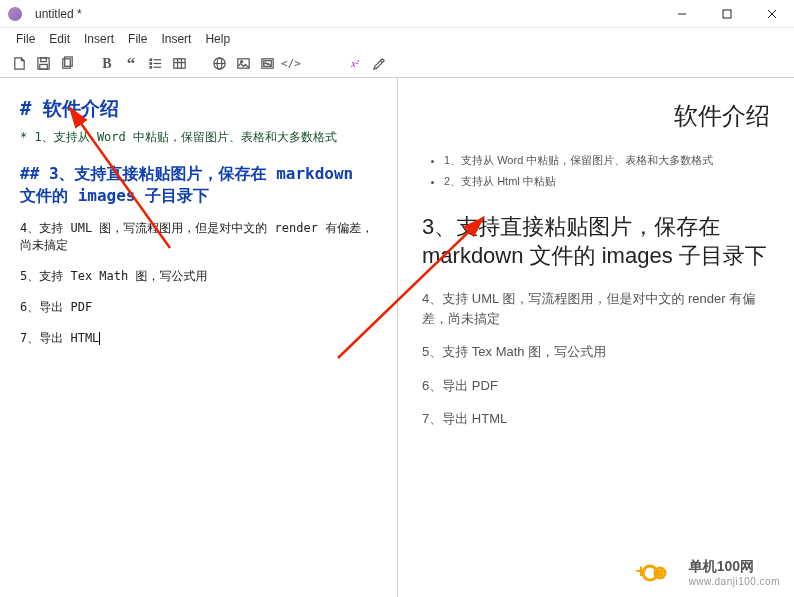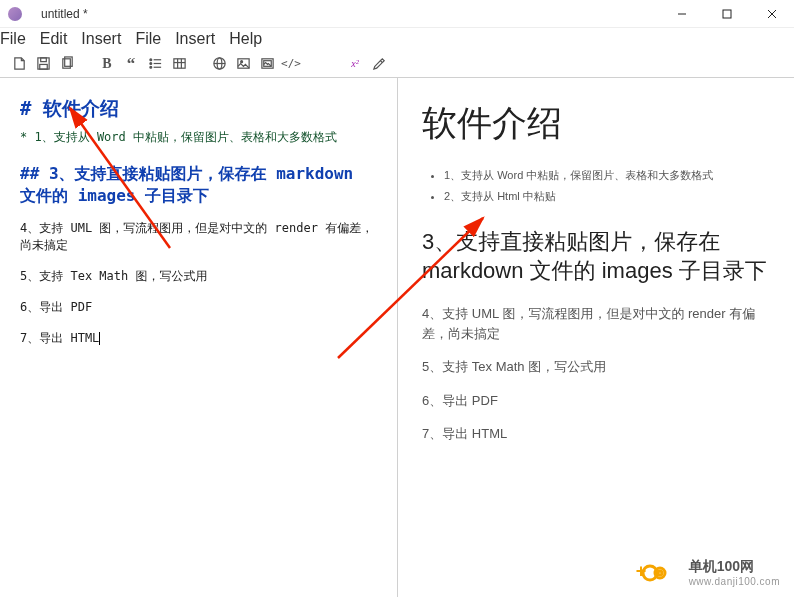--- a/index.html
+++ b/index.html
@@ -1,40 +1,40 @@
 <!DOCTYPE html>
 <html><head>
   <meta charset="utf-8">
   <style>
     * { margin: 0; padding: 0; box-sizing: border-box; }
     body { font-family: "Segoe UI", Tahoma, sans-serif; font-size: 12px; background: #fff; width: 794px; height: 597px; overflow: hidden; position: relative; }
     .titlebar { height: 28px; display: flex; align-items: center; justify-content: space-between; padding: 0 0 0 8px; background: #fff; border-bottom: 1px solid #eee; }
-    .title-left { display: flex; align-items: center; gap: 19px; }
+    .title-left { display: flex; align-items: center; gap: 13px; }
     .app-icon { width: 14px; height: 14px; display: inline-block; background: linear-gradient(135deg,#b48cc8,#8a6bb5); border-radius: 50%; }
     .title-text { color: #333; font-size: 12px; }
     .win-controls { display: flex; height: 28px; }
     .win-btn { width: 45px; height: 28px; display: flex; align-items: center; justify-content: center; color: #222; }
-    .menubar { height: 22px; display: flex; align-items: center; gap: 14px; padding: 0 0; background: #fff; font-size: 16px; color: #333; }
+    .menubar { height: 22px; display: flex; align-items: center; gap: 14px; padding: 0 16px; background: #fff; font-size: 12px; color: #333; }
     .menubar span { cursor: default; }
     .toolbar { height: 28px; display: flex; align-items: center; gap: 2px; padding: 0 8px; border-bottom: 1px solid #d0d0d0; }
     .tool { width: 22px; height: 22px; display: flex; align-items: center; justify-content: center; color: #555; }
     .tool svg { width: 15px; height: 15px; stroke: #555; stroke-width: 1.3; fill: none; }
     .tool.bold { font-weight: bold; font-size: 14px; font-family: Georgia,serif; color:#555;}
     .sep { width: 14px; }
     .panes { display: flex; height: calc(597px - 28px - 22px - 28px); }
     .editor { width: 50%; padding: 18px 20px; font-family: Consolas, Menlo, monospace; font-size: 13px; color: #222; position: relative; }
     .preview { width: 50%; padding: 18px 24px; border-left: 1px solid #d0d0d0; font-family: "Segoe UI","Microsoft YaHei",sans-serif; color: #333; position: relative; }
     .editor h1-src { display:block; color: #1040b0; font-weight: bold; font-size: 19px; margin-bottom: 6px; font-family: Consolas, "Microsoft YaHei", monospace;}
     .editor .li1 { color: #14532d; font-size: 12px; line-height: 1.6; font-family: Consolas, "Microsoft YaHei", monospace;}
     .editor .blank { height: 8px; }
     .editor h2-src { display:block; color: #1040b0; font-weight: bold; font-size: 16px; line-height: 1.35; margin: 8px 0 14px; font-family: Consolas, "Microsoft YaHei", monospace;}
     .editor .body { font-size: 12px; line-height: 1.4; margin-bottom: 14px; }
     .editor .cursor { display:inline-block; width:1px; height:13px; background:#000; vertical-align:text-bottom; animation: blink 1s steps(1) infinite;}
     @keyframes blink { 50% { opacity:0; } }
-    .preview h1 { font-size: 35px; font-weight: 400; margin: 4px 0 18px; color:#222; }
+    .preview h1 { font-size: 24px; font-weight: 400; margin: 4px 0 18px; color:#222;text-align:right; }
     .preview ul { padding-left: 22px; margin-bottom: 20px; font-size: 11px; color:#555;}
     .preview ul li { line-height: 1.9; }
     .preview h2 { font-size: 22px; font-weight: 400; line-height: 1.35; margin-bottom: 18px; color:#222;}
     .preview p { font-size: 13px; color:#555; line-height:1.5; margin-bottom: 14px;}
     .arrow { position: absolute; pointer-events:none; }
     .logo { position:absolute; bottom:10px; right:14px; display:flex; align-items:center; gap:21px; font-size:14px; font-weight:bold; color:#555;}
     .logo .icon { width:30px; height:20px; position:relative;}
     .logo .icon::before { content:'+'; position:absolute; left:-2px; top:-2px; font-size:18px; color:#f6a500; font-weight:bold;}
     .logo .icon svg circle { stroke:#f6a500; stroke-width:3; fill:none;}
     .logo .sub { display:block; font-size:10px; font-weight:normal; color:#999; letter-spacing:0.5px;}

